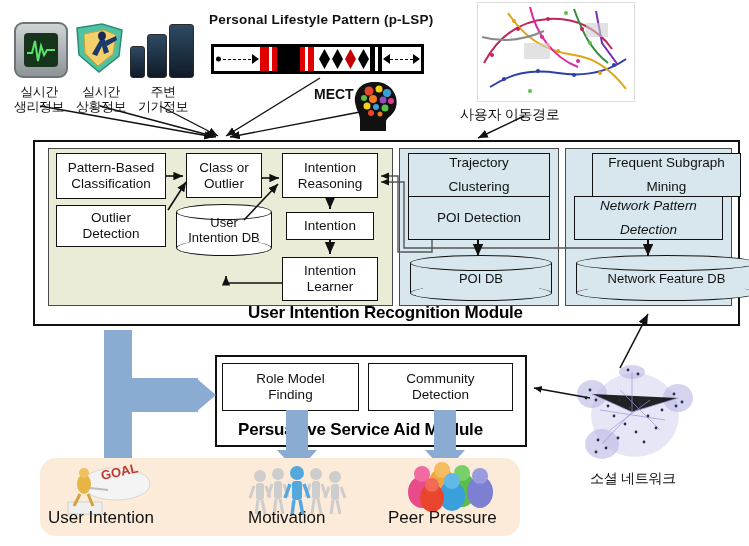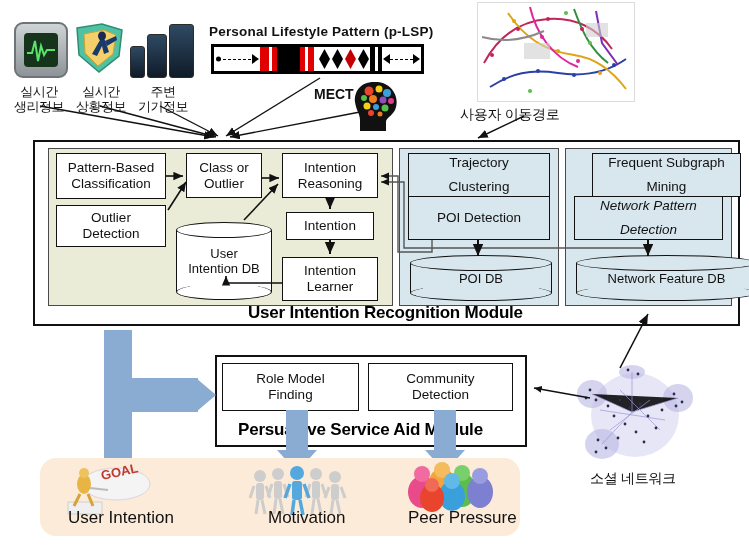--- a/index.html
+++ b/index.html
@@ -66,21 +66,21 @@
   .cyl .top{position:absolute;left:0;right:0;top:0;height:16px;border:1.5px solid #111;border-radius:50%;background:#fff;box-sizing:border-box;}
   .cyl .bot{position:absolute;left:0;right:0;bottom:0;height:16px;border:1.5px solid #111;border-radius:50%;background:#fff;box-sizing:border-box;border-top:none;}
   .cyl .lbl{position:absolute;left:0;right:0;top:0;bottom:0;display:flex;align-items:center;justify-content:center;text-align:center;font-size:13px;line-height:15px;z-index:3;}
   .cyl.blue .body,.cyl.blue .top,.cyl.blue .bot{background:#d8e7ee;}
   
   .module-psam{position:absolute;border:2px solid #111;background:#fff;box-sizing:border-box;}
   
   .outstrip{
     position:absolute;background:#fcebd8;border-radius:16px;
   }
-  .outlabel{position:absolute;font-size:17px;color:#111;margin-left:20px;}
+  .outlabel{position:absolute;font-size:17px;color:#111;}
   
   .fatblue{position:absolute;background:#8aabd2;}
   .fatblue-head-down{
     position:absolute;width:0;height:0;
     border-left:20px solid transparent;border-right:20px solid transparent;
     border-top:22px solid #8aabd2;
   }
   .fatblue-head-right{
     position:absolute;width:0;height:0;
     border-top:17px solid transparent;border-bottom:17px solid transparent;
@@ -123,21 +123,21 @@
 </div>
 <div class="srclabel" style="left:68px;top:84px;width:66px;">
   <div>실시간</div>
   <div>상황정보</div>
 </div>
 <div class="srclabel" style="left:132px;top:84px;width:62px;">
   <div>주변</div>
   <div>기기정보</div>
 </div>
 
-<div class="plsp-title" style="left:209px;top:24px;text-align:center;">Personal  Lifestyle  Pattern  (p-LSP)</div>
+<div class="plsp-title" style="left:209px;top:12px;text-align:center;">Personal  Lifestyle  Pattern  (p-LSP)</div>
 
 <div class="plsp-bar" style="left:211px;top:44px;width:213px;height:30px;">
   <div class="seg seg-white" style="width:46px;">
     <div class="dot-l"></div>
     <div class="dash-arrow"></div>
     <div class="arr-r"></div>
   </div>
   <div class="seg seg-red" style="width:9px;"></div>
   <div class="seg seg-white" style="width:3px;"></div>
   <div class="seg seg-red" style="width:5px;"></div>
@@ -251,21 +251,21 @@
 
 <div class="nodebox" style="left:286px;top:212px;width:88px;height:28px;">
   <span>Intention</span>
 </div>
 
 <div class="nodebox stack" style="left:282px;top:257px;width:96px;height:44px;">
   <span>Intention</span>
   <span>Learner</span>
 </div>
 
-<div class="cyl" style="left:176px;top:222px;width:96px;height:78px;border-radius:21px;">
+<div class="cyl" style="left:176px;top:204px;width:96px;height:52px;border-radius:21px;">
   <div class="body"></div>
   <div class="bot"></div>
   <div class="top"></div>
   <div class="lbl" style="flex-direction:column;">
     <span>User</span>
     <span>Intention  DB</span>
   </div>
 </div>
 
 <div class="panel panel-blue" style="left:399px;top:148px;width:160px;height:158px;"></div>

